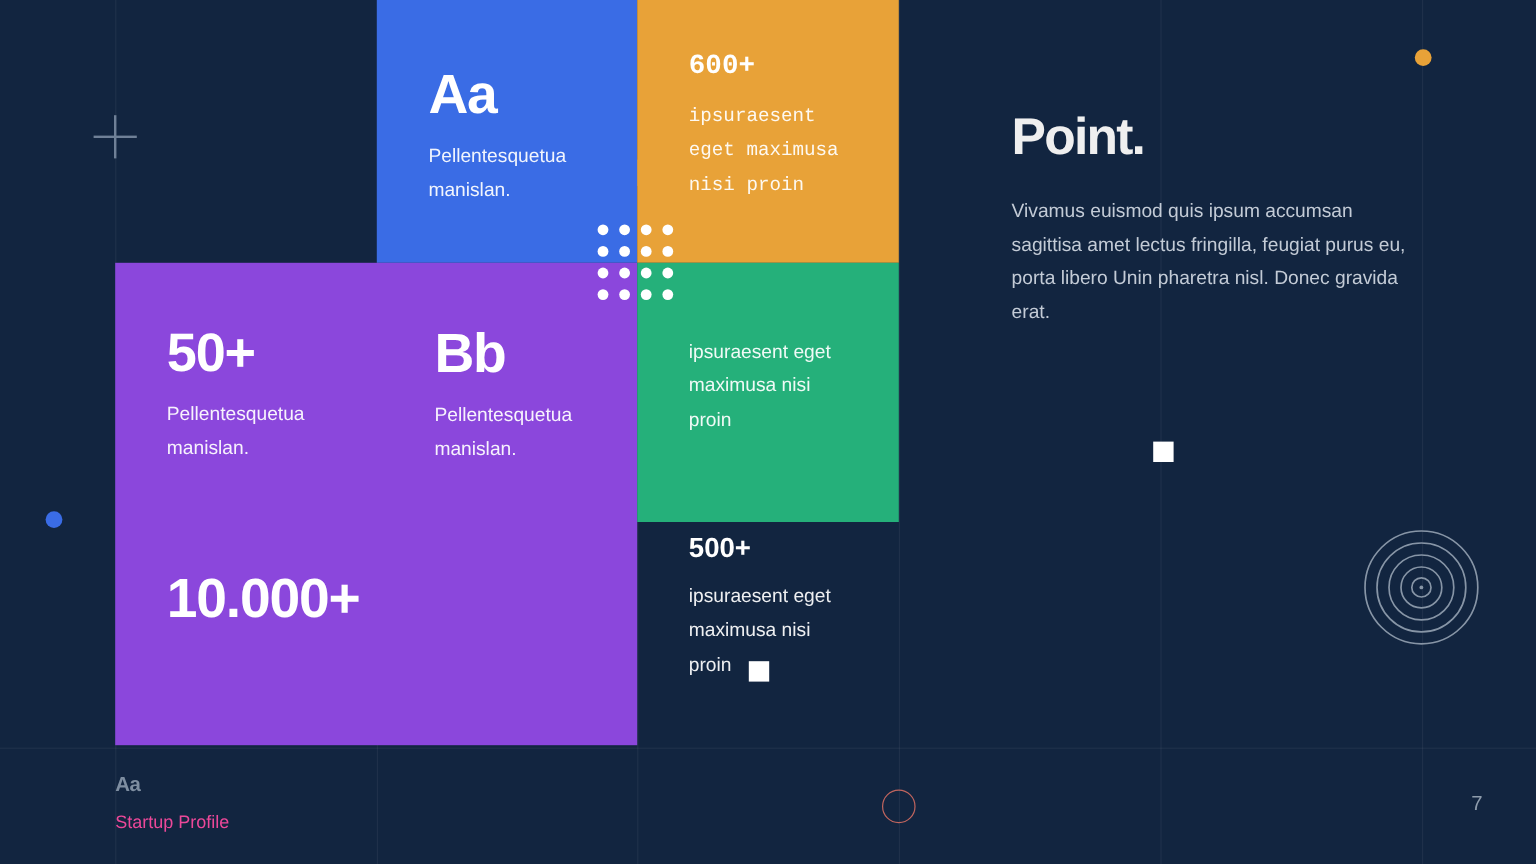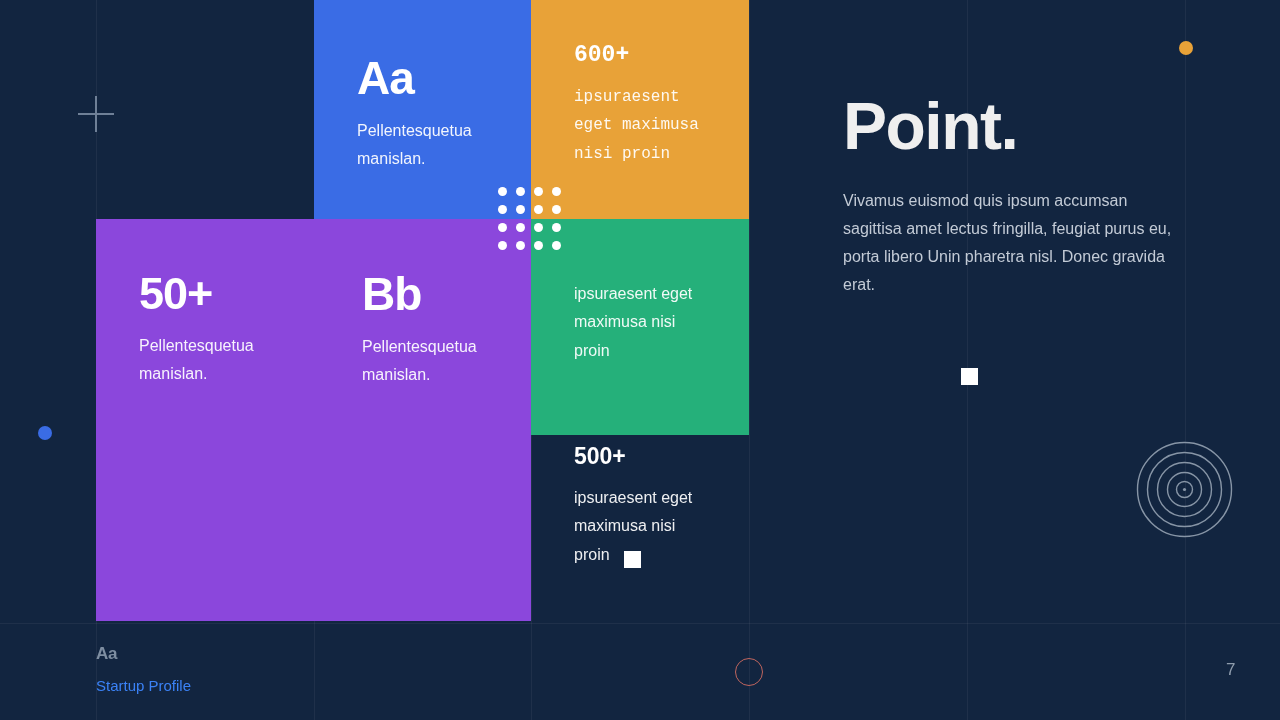--- a/index.html
+++ b/index.html
@@ -104,38 +104,38 @@
   .dotmatrix { position:absolute; }
   .dotmatrix i {
     position:absolute; display:block;
     width:9px; height:9px; border-radius:50%;
     background:#FFFFFF;
   }
 
   
   #right-col { position:absolute; left:843px; top:92px; width:340px; }
   #right-title {
-    font-size:66px; font-weight:700; color:#EFEFEF;
+    font-size:43px; font-weight:700; color:#EFEFEF;
     letter-spacing:-1.5px; line-height:1.05;
   }
   #right-body {
     margin-top:26px;
     font-size:16px; line-height:1.74;
     color:#C3CBD6;
     max-width:330px;
   }
 
   
   #footer-logo {
     position:absolute; left:96px; top:644px;
     font-size:17px; font-weight:700; color:#7E8EA1; letter-spacing:-0.3px;
   }
   #footer-sub {
     position:absolute; left:96px; top:677px;
-    font-size:15px; color:#3b82f6;
+    font-size:15px; color:#ec4899;
   }
   #page-num {
     position:absolute; left:1226px; top:660px;
     font-size:17px; color:#8E9CAC;
   }
 </style>
 </head>
 <body>
 
 <div id="slide">
@@ -195,20 +195,21 @@
   </div>
 
   <div class="card" id="card-4000">
     <div class="pad-4000">
       <div class="body-sm" style="max-width:140px;">ipsuraesent eget maximusa nisi proin</div>
     </div>
   </div>
 
   <div class="card" id="card-10000">
     <div class="pad-10000">
+      <div class="stat-num-xl">10.000+</div>
     </div>
   </div>
 
   <div class="card" id="card-500">
     <div class="pad-500">
       <div class="stat-num-sm">500+</div>
       <div class="body-sm" style="max-width:140px;">ipsuraesent eget maximusa nisi proin</div>
     </div>
   </div>
 

